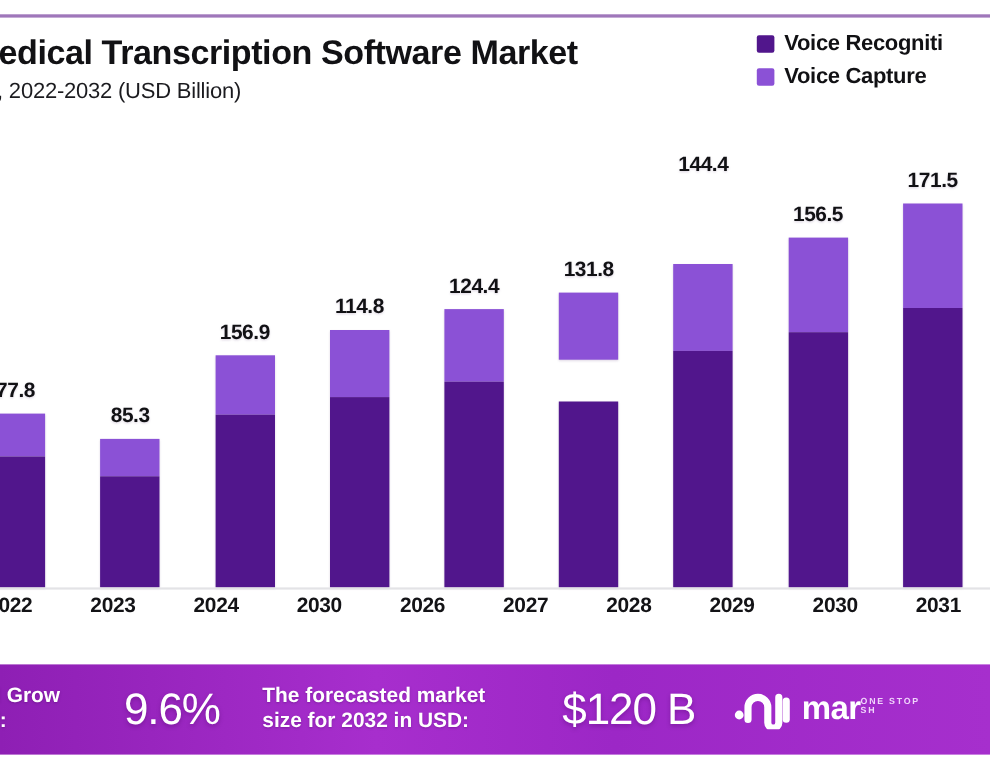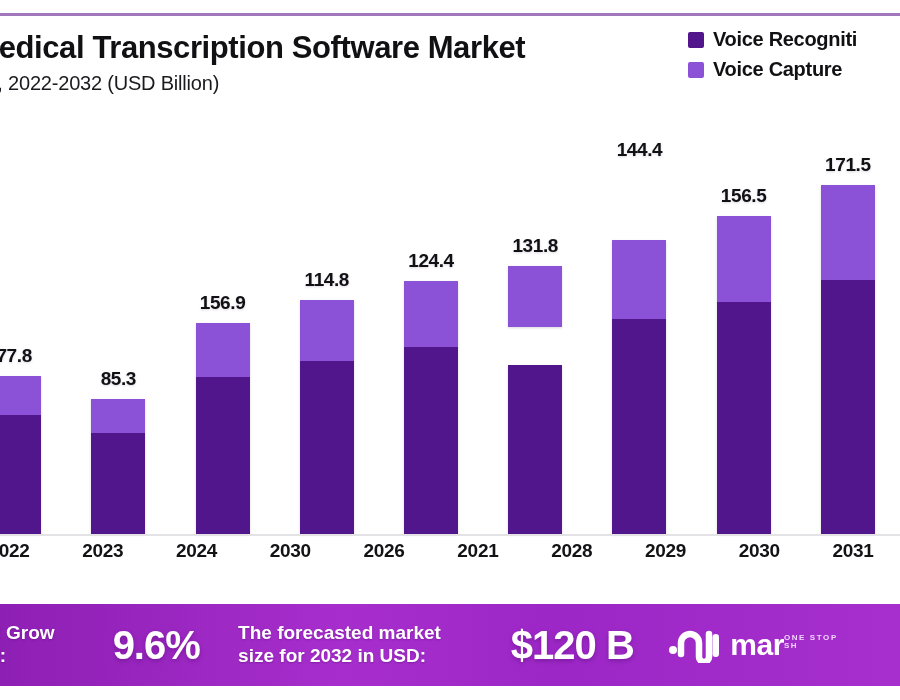--- a/index.html
+++ b/index.html
@@ -195,21 +195,21 @@
   }
   .banner-caption {
     font-size: 19px;
     font-weight: bold;
     color: #ffffff;
     line-height: 1.2;
     text-shadow: 0 1px 2px rgba(70,0,95,.35);
   }
   .banner-figure {
     font-size: 40px;
-    font-weight: bold;
+    font-weight: normal;
     color: #ffffff;
     letter-spacing: -1px;
     text-shadow: 0 2px 4px rgba(70,0,95,.35);
   }
   .gap-a { width: 30px; }
   .gap-b { width: 40px; }
   .gap-c { width: 42px; }
   .gap-d { width: 36px; }
 
   .logo {
@@ -324,21 +324,21 @@
       </div>
   </div>
 
   <div class="axis-line"></div>
   <div class="axis" id="axis">
       <div class="axis-cell">2022</div>
       <div class="axis-cell">2023</div>
       <div class="axis-cell">2024</div>
       <div class="axis-cell">2030</div>
       <div class="axis-cell">2026</div>
-      <div class="axis-cell">2021</div>
+      <div class="axis-cell">2027</div>
       <div class="axis-cell">2028</div>
       <div class="axis-cell">2029</div>
       <div class="axis-cell">2030</div>
       <div class="axis-cell">2031</div>
     </div>
 
   <div class="banner">
     <div class="banner-inner">
       <div class="banner-block">
         <div class="banner-caption">

